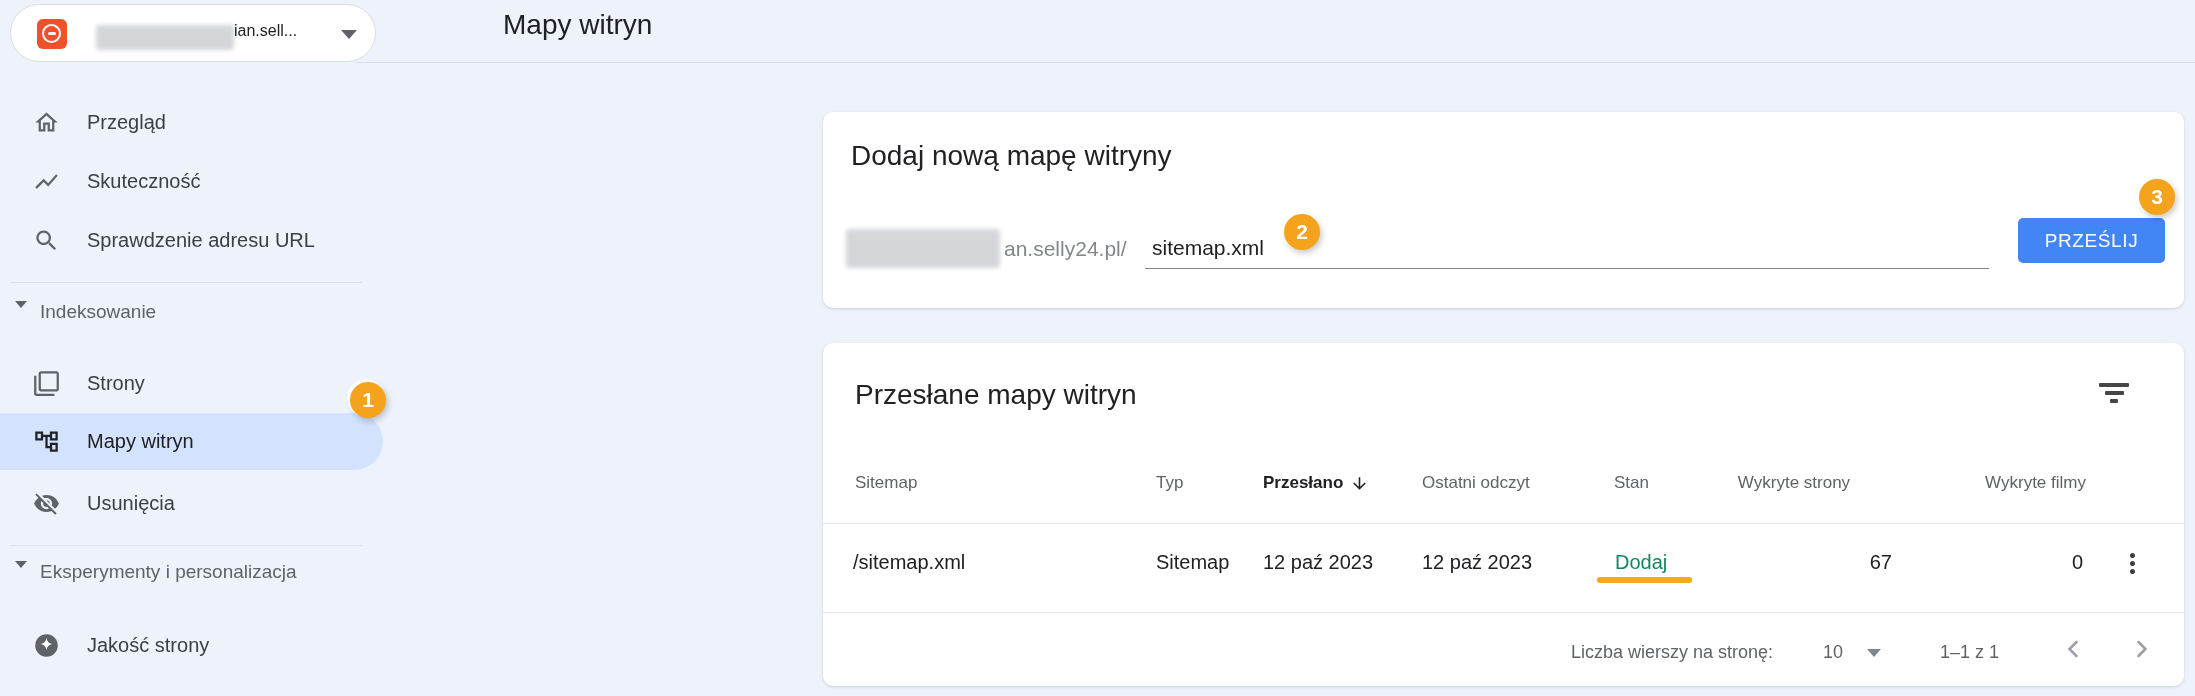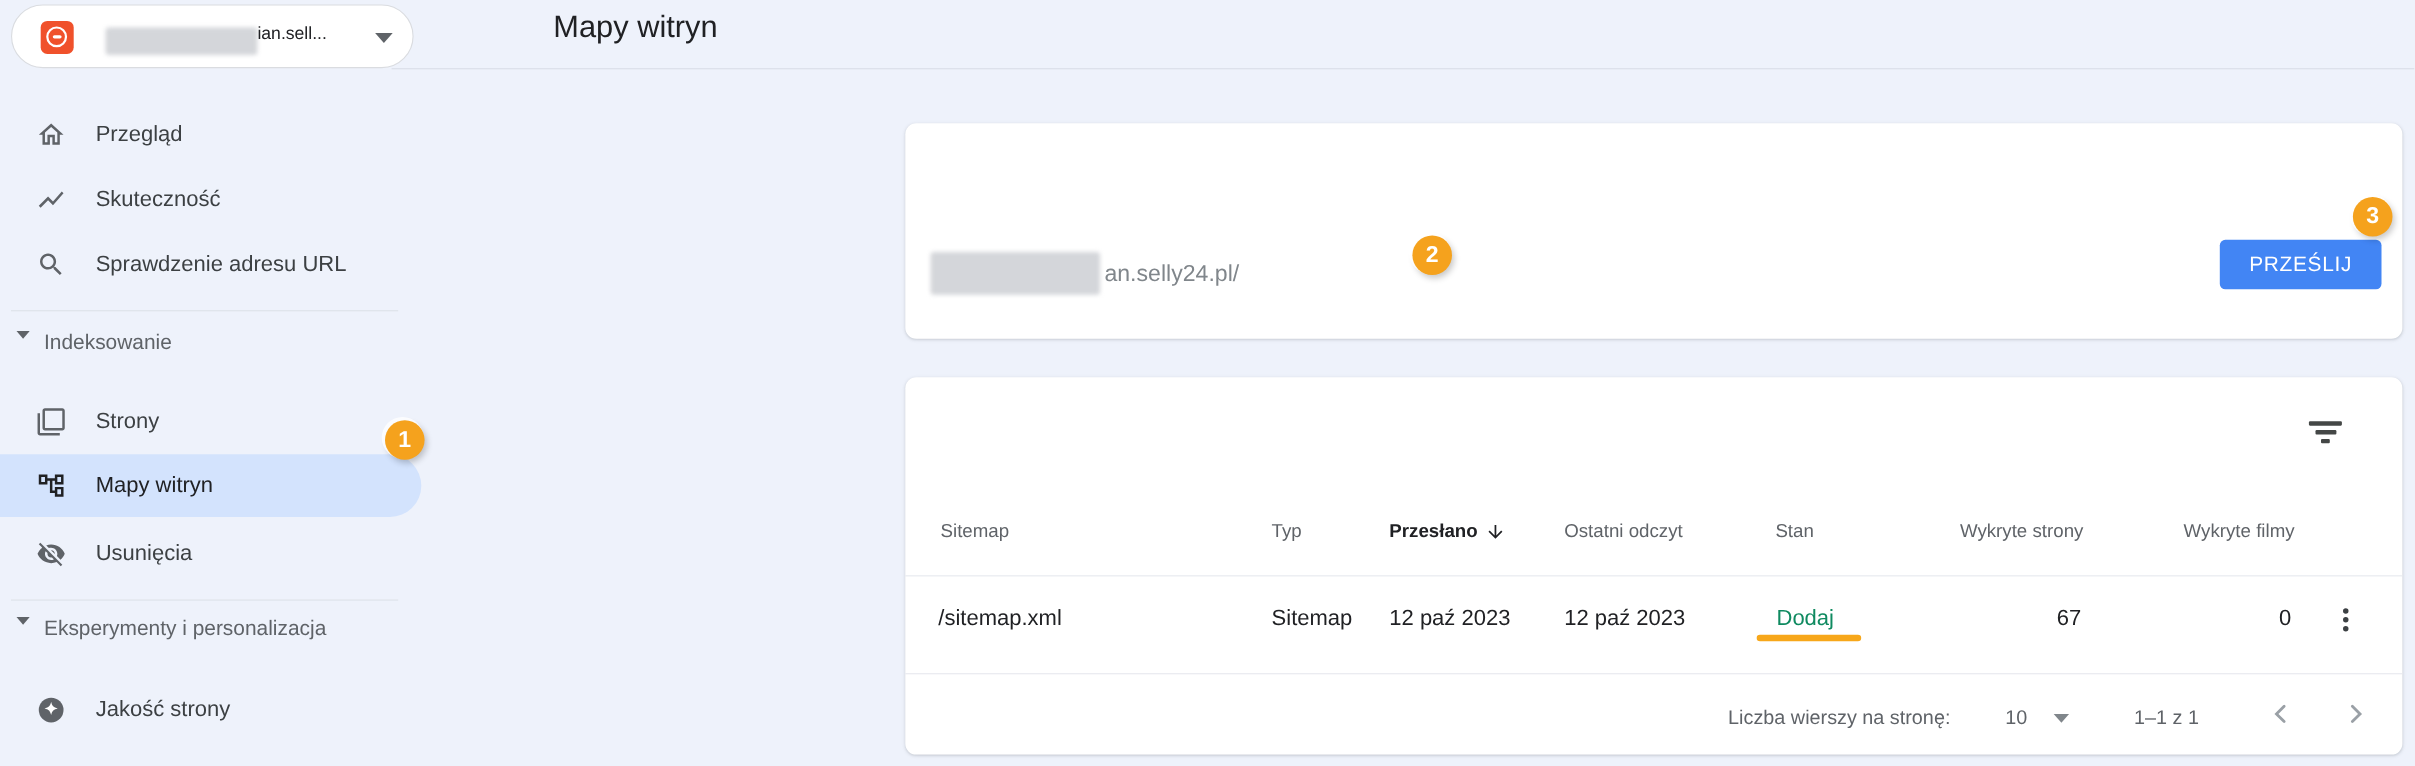--- a/index.html
+++ b/index.html
@@ -67,21 +67,21 @@
   .card2-title{position:absolute;left:32px;top:36px;font-size:28px;color:#202124}
   .filter-icon{position:absolute;left:1274px;top:36px;width:34px;height:28px;display:flex;
     flex-direction:column;align-items:center;justify-content:center;gap:4px;cursor:pointer}
   .filter-icon i{display:block;height:4px;background:#444746;border-radius:1px}
   .filter-icon i:nth-child(1){width:30px}.filter-icon i:nth-child(2){width:19px}.filter-icon i:nth-child(3){width:8px}
 
   .th{position:absolute;top:130px;font-size:17px;color:#5f6368;white-space:nowrap}
   .th-sitemap{left:32px}.th-typ{left:333px}
   .th-przeslano{left:440px;color:#202124;font-weight:bold;display:flex;align-items:flex-end;gap:7px;cursor:pointer}
   .th-ostatni{left:599px}.th-stan{left:791px}
-  .th-strony{left:871px;width:200px;text-align:right}
+  .th-strony{left:871px;width:200px;text-align:center}
   .th-filmy{left:1063px;width:200px;text-align:right}
 
   .tdivider{position:absolute;left:0;width:100%;height:1px;background:#e6e8ee}
   .tdivider-1{top:180px}.tdivider-2{top:269px}
 
   .td{position:absolute;top:208px;font-size:20px;color:#202124;white-space:nowrap}
   .td-sitemap{left:30px}.td-typ{left:333px}.td-submitted{left:440px}.td-last{left:599px}
   .td-status{left:792px;color:#0f8a60}
   .status-underline{position:absolute;left:774px;top:234px;width:95px;height:6px;background:#f7a71a;border-radius:3px}
   .td-pages{left:869px;width:200px;text-align:right}
@@ -172,26 +172,29 @@
       <path fill="#fff" d="M12 5.3c.75 3.4 1.95 4.6 5.35 5.35-3.4.75-4.6 1.95-5.35 5.35-.75-3.4-1.95-4.6-5.35-5.35 3.4-.75 4.6-1.95 5.35-5.35z"></path>
     </svg>
   <span>Jakość strony</span>
 </div>
 
 <div class="badge badge-1">1</div>
 <div class="badge badge-2">2</div>
 <div class="badge badge-3">3</div>
 
 <div class="card card1">
+  <div class="card1-title">Dodaj nową mapę witryny</div>
   <div class="blur blur-input"></div>
   <div class="url-prefix">an.selly24.pl/</div>
+  <input class="sitemap-input" type="text" value="sitemap.xml" style="">
   <button class="submit-btn">PRZEŚLIJ</button>
 </div>
 
 <div class="card card2">
+  <div class="card2-title">Przesłane mapy witryn</div>
   <div class="filter-icon">
       <i></i>
       <i></i>
       <i></i>
     </div>
 
   <div class="th th-sitemap">Sitemap</div>
   <div class="th th-typ">Typ</div>
   <div class="th th-przeslano">
     <span>Przesłano</span>

